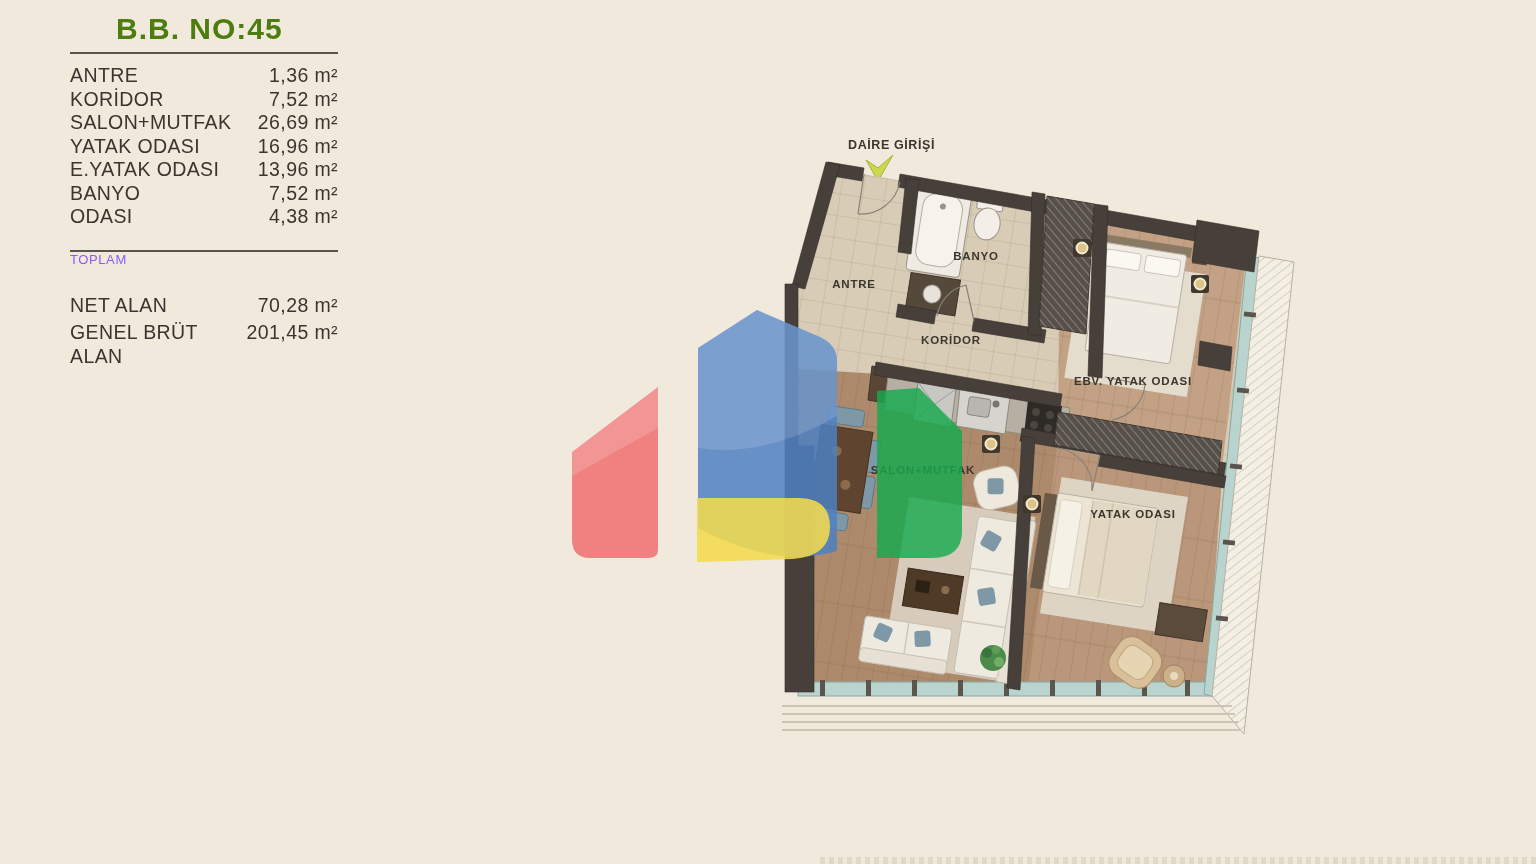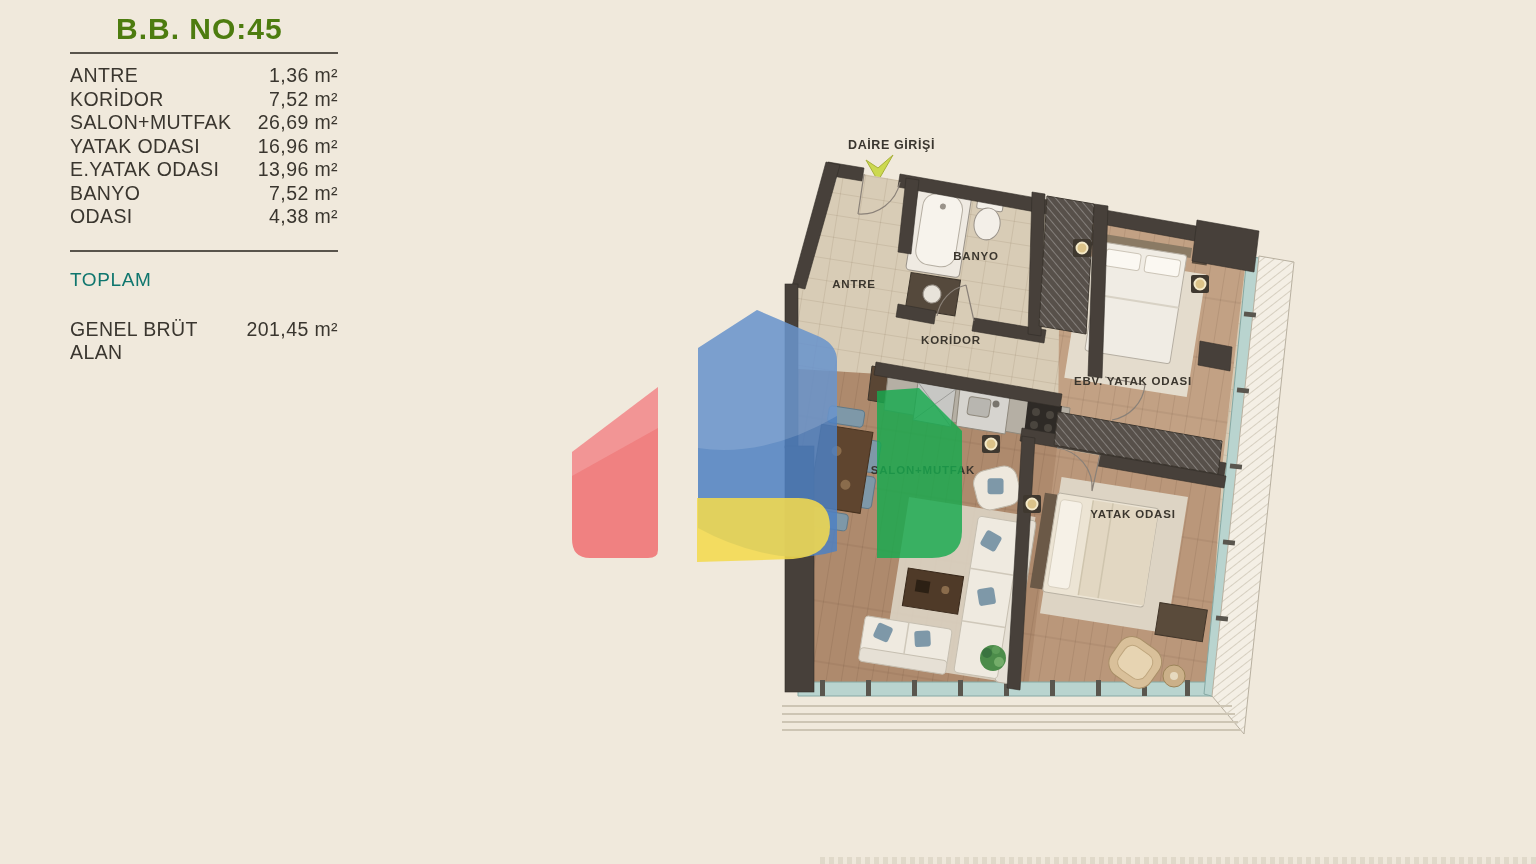--- a/index.html
+++ b/index.html
@@ -16,23 +16,23 @@
     margin-left:46px;margin-bottom:6px;
   }
   .rule{height:2px;background:#59544c;margin:0;}
   .room-list{margin-top:10px;}
   .row{
     display:flex;justify-content:space-between;align-items:baseline;
     font-size:19.5px;line-height:23.5px;letter-spacing:0.4px;color:#3a362f;
   }
   .row .val{text-align:right;white-space:nowrap;}
   .rule2{margin-top:21px;}
-  .toplam{margin-top:17px;font-size:19px;letter-spacing:0.6px;color:#0f766e;}
+  .toplam{font-size:13px;letter-spacing:0.6px;color:#8b5cf6;}
   .totals{margin-top:27px;}
-  .genel-row{margin-top:16px;}
+  .genel-row{margin-top:4px;}
   
   .plan-wrap{position:absolute;left:760px;top:120px;width:545px;height:612px;margin-top:16px;}
   .plan-wrap svg{display:block;}
   
   .logo-wrap{position:absolute;left:560px;top:300px;width:430px;height:270px;pointer-events:none;}
   
   .bottom-strip{
     position:absolute;left:820px;right:0;bottom:0;height:7px;
     background:repeating-linear-gradient(90deg,#dcd5c5 0 5px,#efe8db 5px 9px);
     opacity:.8;
@@ -81,20 +81,24 @@
     <div class="row">
       <span>ODASI</span>
       <span class="val">4,38 m²</span>
     </div>
   </div>
 
   <div class="rule rule2"></div>
   <div class="toplam">TOPLAM</div>
 
   <div class="totals">
+    <div class="row">
+      <span>NET ALAN</span>
+      <span class="val">70,28 m²</span>
+    </div>
   </div>
 
   <div class="row genel-row">
     <span>GENEL BRÜT ALAN</span>
     <span class="val">201,45 m²</span>
   </div>
 </div>
 
 <div class="plan-wrap">
 <svg width="545" height="612" viewBox="0 0 545 612" xmlns="http://www.w3.org/2000/svg">

